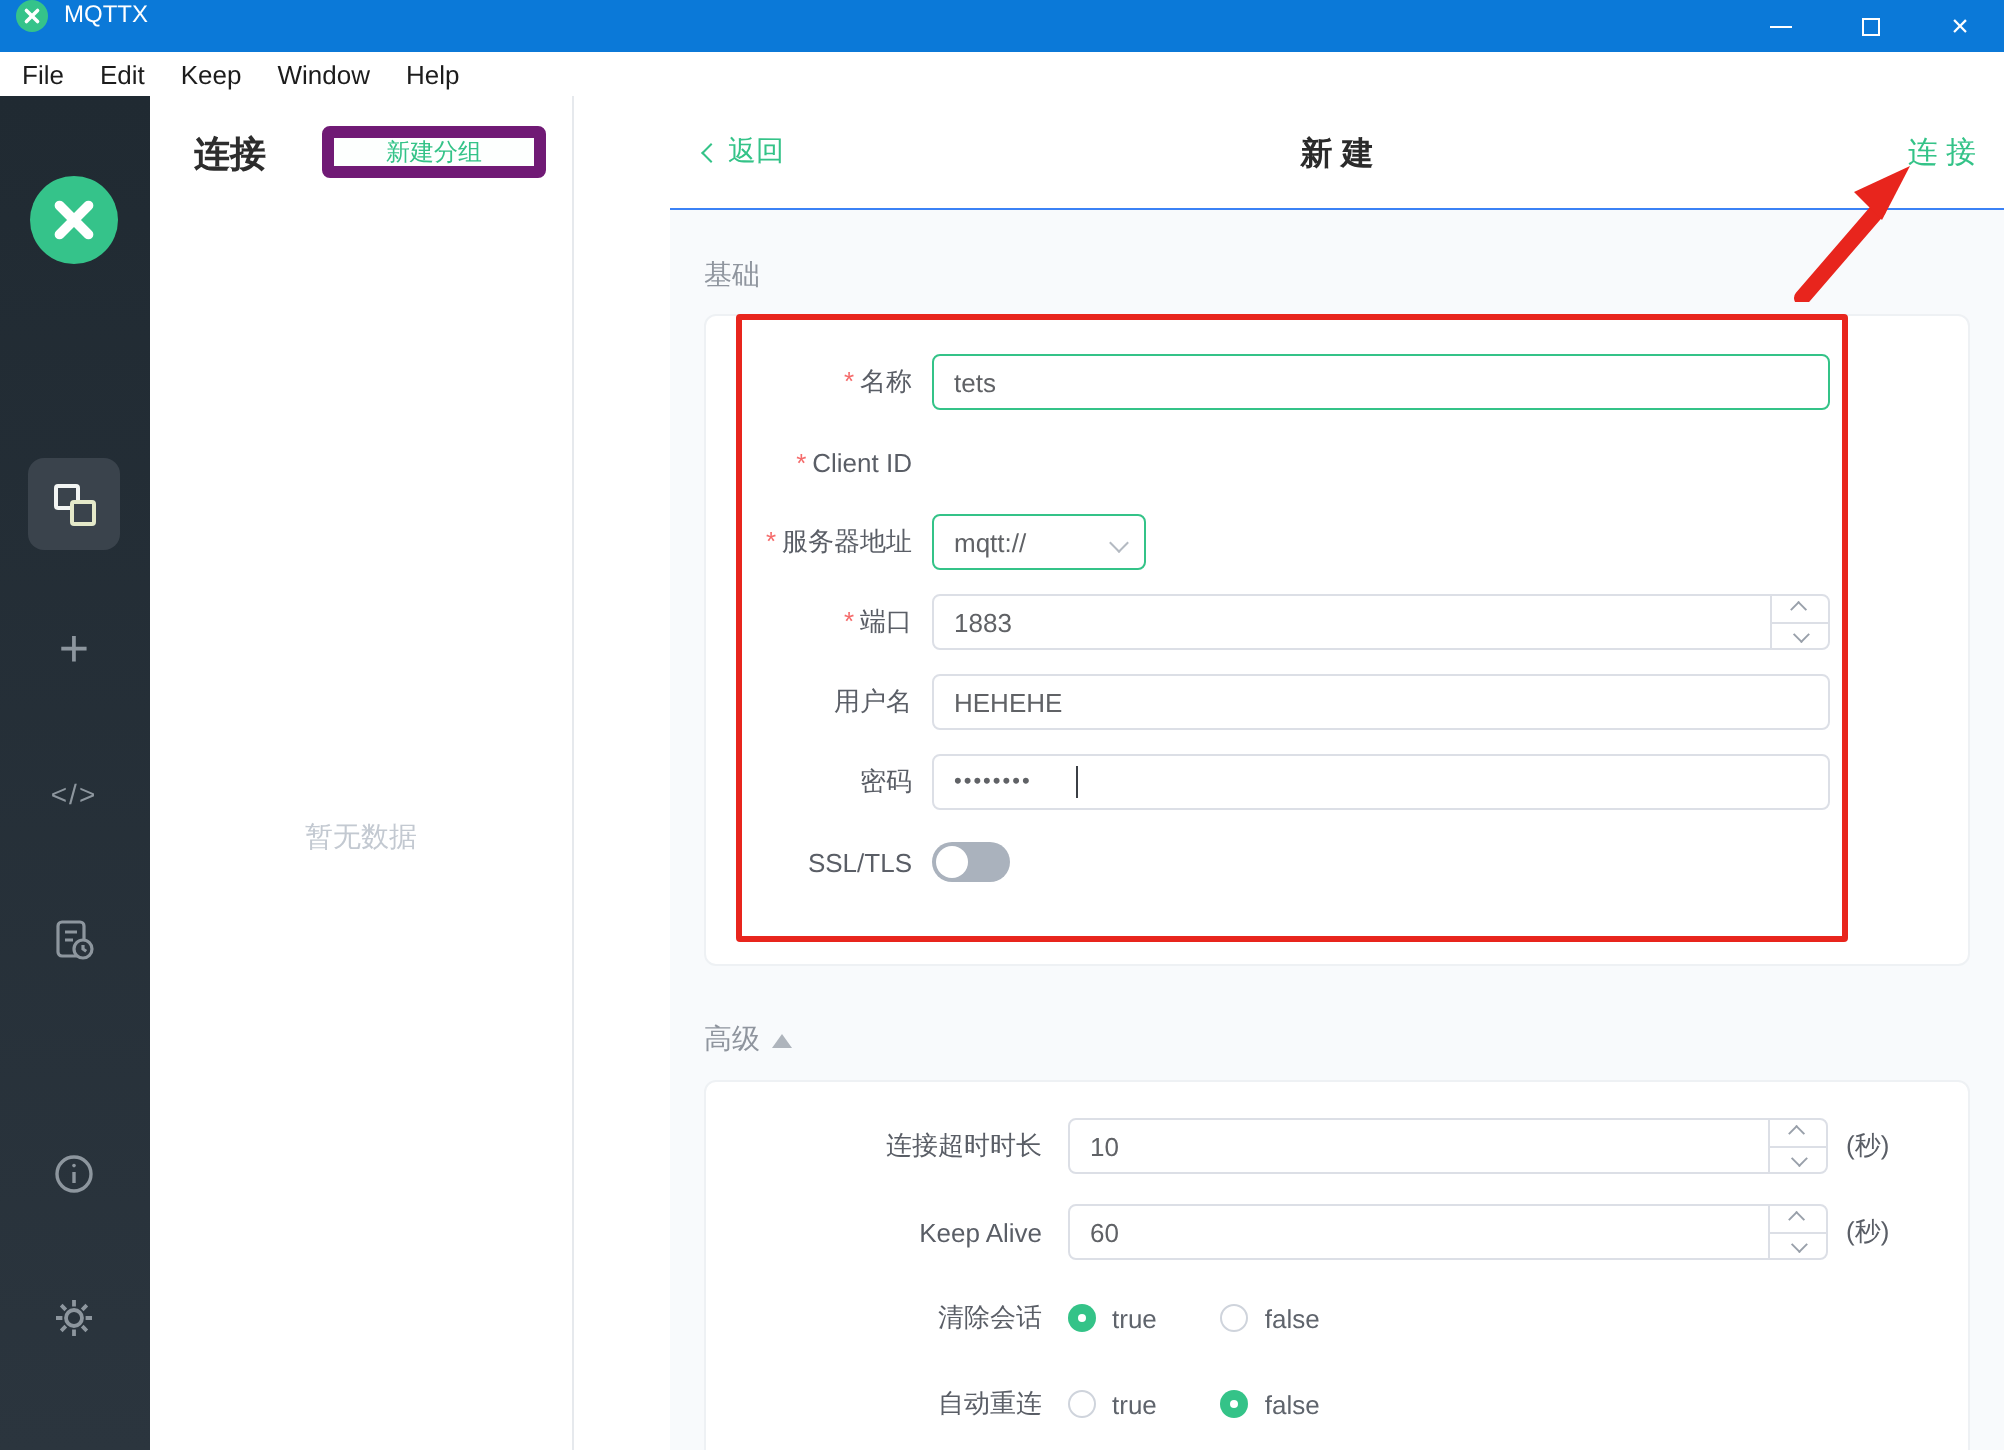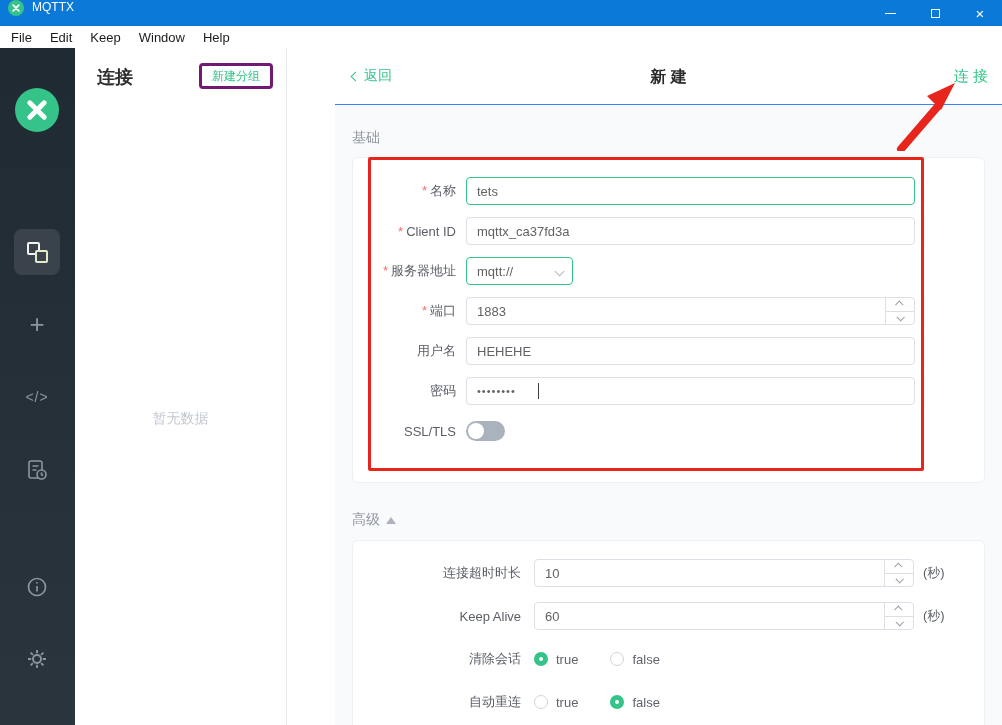--- a/index.html
+++ b/index.html
@@ -28,21 +28,21 @@
   .nav-info { top:516px; } .nav-gear { top:588px; }
   .icon-plus { font-size:26px; font-weight:300; line-height:1; color:#8d969e; }
   .icon-code { font-size:14px; color:#8d969e; letter-spacing:1px; }
   .sq-wrap { position:relative; width:21px; height:21px; }
   .sq1 { position:absolute; left:0; top:0; width:13px; height:13px; border:2px solid #f2f5f3; border-radius:2px; }
   .sq2 { position:absolute; right:0; bottom:0; width:13px; height:13px; border:2px solid #e4e9c9; border-radius:2px; background:#3a434c; }
 
   
   .conn-panel { position:absolute; left:75px; top:48px; width:212px; height:677px; background:#fff; border-right:1px solid #e6e9ed; }
   .conn-title { position:absolute; left:22px; top:17px; font-size:18px; font-weight:bold; color:#2d2d2d; }
-  .new-group-btn { position:absolute; right:13px; top:15px; height:26px; padding:0 10px; font-size:12px; color:#34c388; background:#fdfffe; border:3px solid #701a75; border-radius:4px; display:flex; align-items:center; }
+  .new-group-btn { position:absolute; right:13px; top:15px; height:26px; padding:0 26px; font-size:12px; color:#34c388; background:#fdfffe; border:6px solid #701a75; border-radius:4px; display:flex; align-items:center; }
   .empty-text { position:absolute; left:0; top:362px; width:100%; text-align:center; font-size:14px; color:#c3c9d1; }
 
   
   .main { position:absolute; left:335px; top:48px; width:667px; height:677px; background:#f8fafc; }
   .main-header { position:absolute; left:0; top:0; width:667px; height:57px; background:#fff; border-bottom:1px solid #3b82f6; }
   .back-link { position:absolute; left:17px; top:19px; color:#34c388; font-size:14px; display:flex; align-items:center; gap:5px; }
   .chevron-left { width:7px; height:7px; border-left:1.5px solid #34c388; border-bottom:1.5px solid #34c388; transform:rotate(45deg); }
   .page-title { position:absolute; left:0; top:19px; width:100%; text-align:center; font-size:16px; font-weight:bold; color:#2b2b2b; }
   .connect-btn { position:absolute; right:14px; top:19px; color:#34c388; font-size:15px; }
 
@@ -190,23 +190,20 @@
 
   <div class="card card1">
     <div class="form-row">
       <div class="f-label"><span class="req">*</span><span>名称</span></div>
       <div class="f-input-area">
           <input class="el-input green" value="tets" style="">
         </div>
     </div>
     <div class="form-row">
       <div class="f-label"><span class="req">*</span><span>Client ID</span></div>
-      <div class="f-input-area">
-          <input class="el-input" value="mqttx_ca37fd3a" style="">
-        </div>
     </div>
     <div class="form-row">
       <div class="f-label"><span class="req">*</span><span>服务器地址</span></div>
       <div class="f-input-area">
         <div class="el-select">
           <input class="el-input green" readonly="" value="mqtt://" style="">
           <span class="sel-chev"></span>
         </div>
       </div>
     </div>

